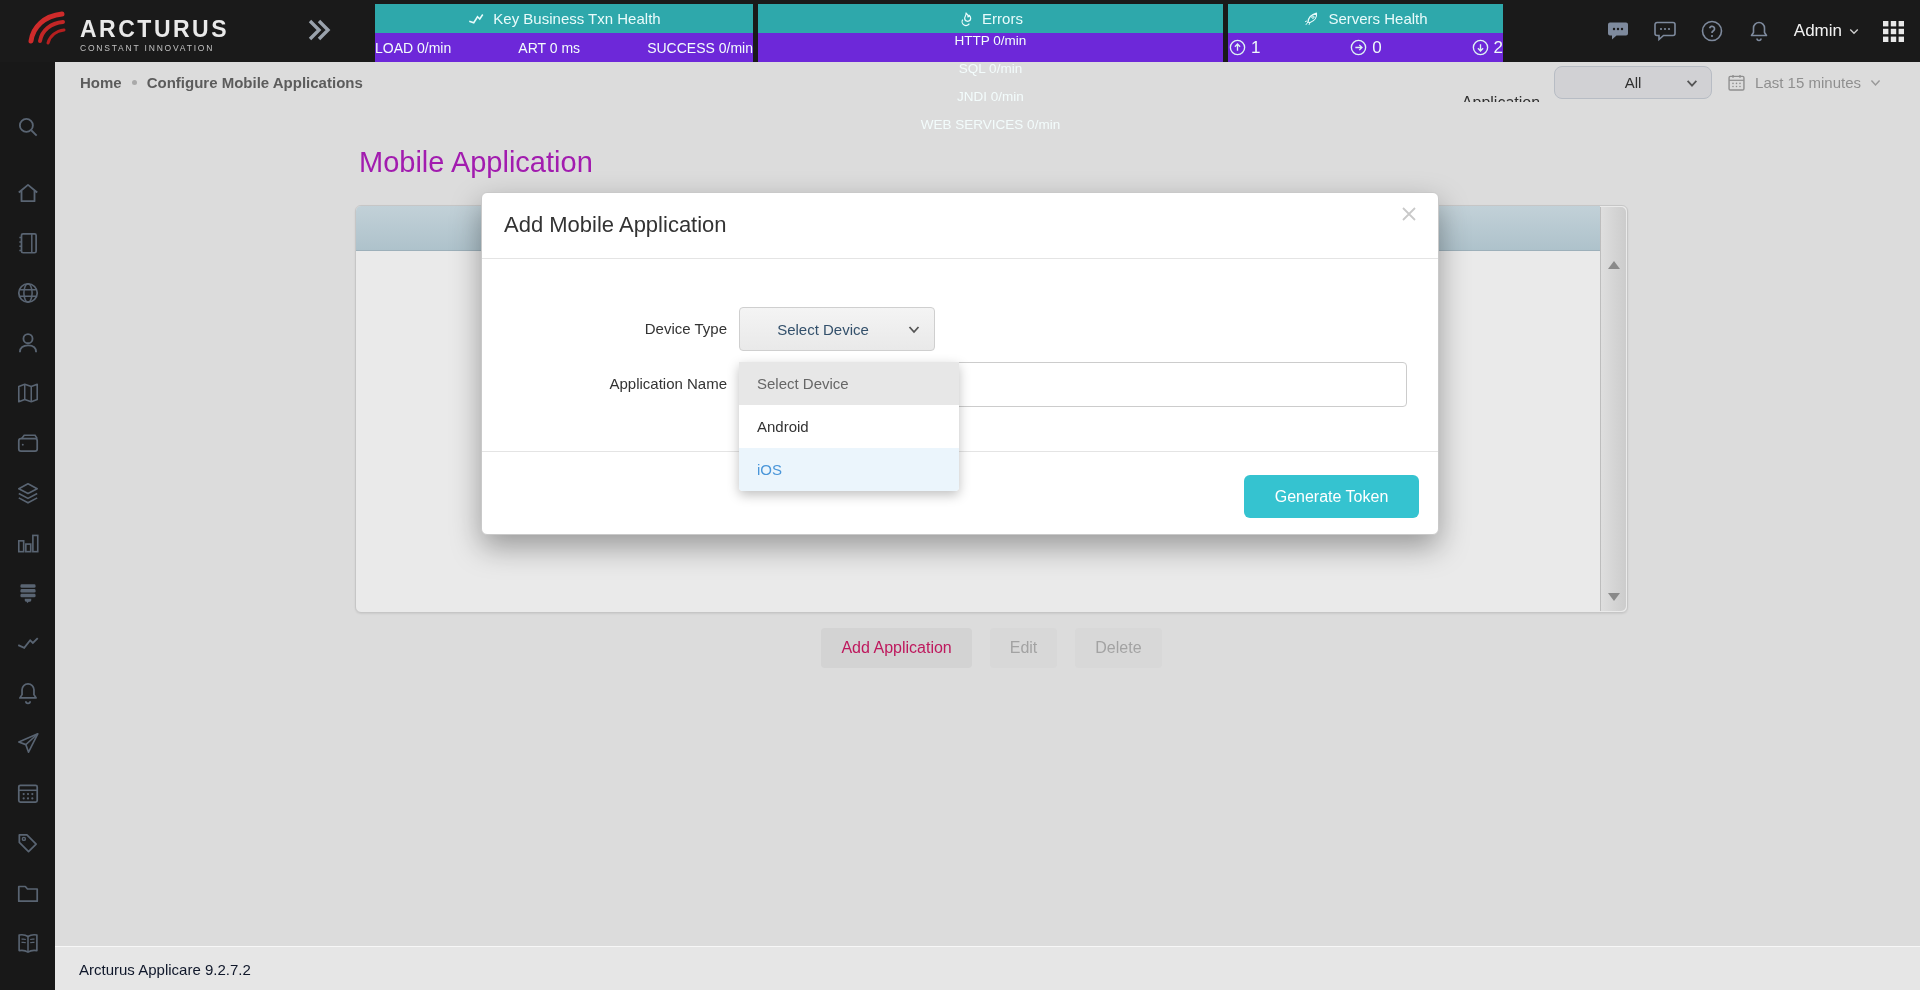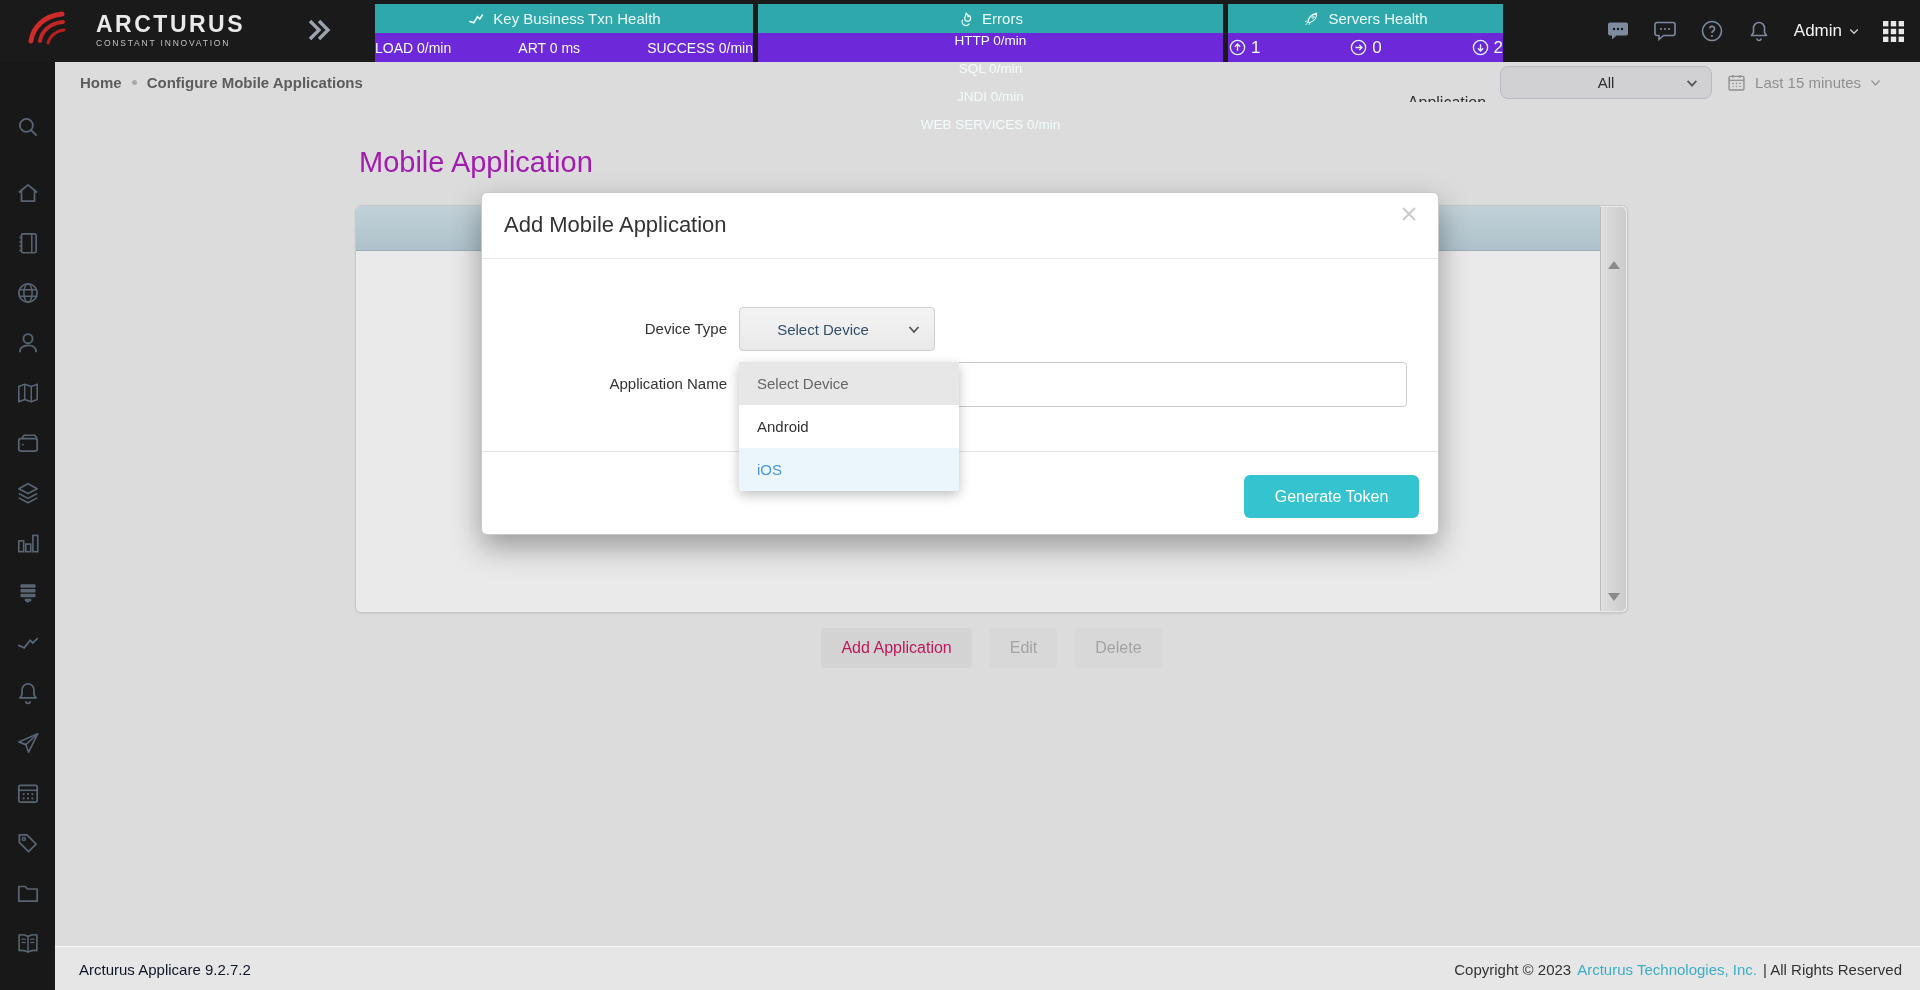--- a/index.html
+++ b/index.html
@@ -2,21 +2,21 @@
 <html><head>
 <meta charset="utf-8">
 <style>
   * { margin:0; padding:0; box-sizing:border-box; }
   html,body { width:1920px; height:990px; overflow:hidden; background:#dcdcdc;
     font-family:"Liberation Sans", "DejaVu Sans", sans-serif; }
   .app { position:relative; width:1920px; height:990px; }
 
   
   .topbar { position:absolute; left:0; top:0; width:1920px; height:62px; background:#1a1a1a; z-index:30; }
-  .logo { position:absolute; left:24px; top:7px; display:flex; align-items:center; gap:26px; }
+  .logo { position:absolute; left:24px; top:7px; display:flex; align-items:flex-end; gap:10px; }
   .logo-text .t1 { font-size:23px; font-weight:bold; color:#e9e9e9; letter-spacing:2.5px; line-height:24px; }
   .logo-text .t2 { font-size:8.5px; color:#c2c2c2; letter-spacing:1.8px; margin-top:2px; }
   .collapse-btn { position:absolute; left:300px; top:13px; width:34px; height:34px; color:#9aa2ac; cursor:pointer; }
 
   .widgets { position:absolute; left:355px; top:4px; display:flex; gap:5px; height:58px;padding-left:20px; }
   .widget { display:flex; flex-direction:column; }
   .w1 { width:378px; } .w2 { width:465px; } .w3 { width:275px; }
   .widget-title { height:29px; background:#2ea8ab; color:#e9fbfb; font-size:15px;
      display:flex; align-items:center; justify-content:center; gap:8px; }
   .widget-body { height:29px; background:#6d28d9; color:#f3fcfc; font-size:14px;
@@ -35,21 +35,21 @@
   .s-icon.first { margin-bottom:40px; }
   .s-icon svg { width:26px; height:26px; }
 
   
   .toolbar { position:absolute; left:55px; top:62px; width:1865px; height:40px; background:#dcdcdc; }
   .breadcrumb { position:absolute; left:25px; top:0; height:40px; display:flex; align-items:center; gap:10px;
      font-size:15px; font-weight:bold; color:#5c5c5c; }
   .crumb-sep { width:5px; height:5px; border-radius:50%; background:#a9a9a9; }
   .toolbar-right { position:absolute; right:38px; top:0; height:40px; display:flex; align-items:center; gap:14px; }
   .app-label { font-size:16px; color:#2f2f2f;margin-top:42px; }
-  .app-select { width:212px; height:33px; background:#d1d1d4; border:1px solid #b7bcc4; border-radius:8px;
+  .app-select { width:158px; height:33px; background:#d1d1d4; border:1px solid #b7bcc4; border-radius:8px;
      display:flex; align-items:center; justify-content:center; position:relative; cursor:pointer;
      font-size:15px; color:#2f2f2f; }
   .app-select .chev { position:absolute; right:12px; top:9px; width:14px; height:14px; color:#555; }
   .time-picker { display:flex; align-items:center; gap:8px; color:#8f8f8f; font-size:15px; cursor:pointer; }
   .time-picker .chev { width:13px; height:13px; color:#999; }
 
   
   .content { position:absolute; left:55px; top:102px; width:1865px; height:844px; background:#dcdcdc; }
   .page-title { position:absolute; left:304px; top:44px; font-size:29px; color:#a21caf; font-weight:400; }
   .panel { position:absolute; left:300px; top:103px; width:1273px; height:408px; background:#eaeaea;
@@ -454,20 +454,15 @@
 
     <div class="dropdown-list">
       <div class="opt opt-placeholder">Select Device</div>
       <div class="opt opt-default">Android</div>
       <div class="opt opt-highlight">iOS</div>
     </div>
   </div>
 
   <footer class="footer">
     <div class="footer-left">Arcturus Applicare 9.2.7.2</div>
-    <div class="footer-right">
-      <span>Copyright © 2023</span>
-      <span class="footer-link">Arcturus Technologies, Inc.</span>
-      <span>|  All Rights Reserved</span>
-    </div>
   </footer>
 
 </div>
 
 </body></html>

